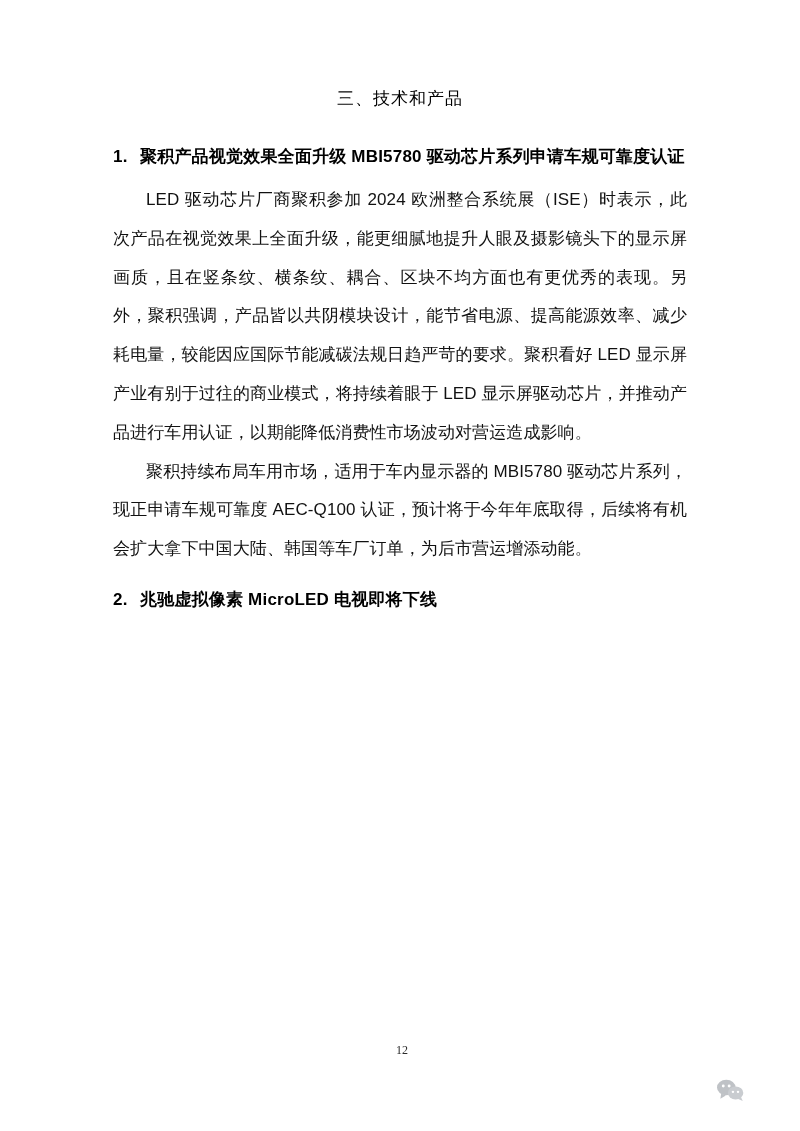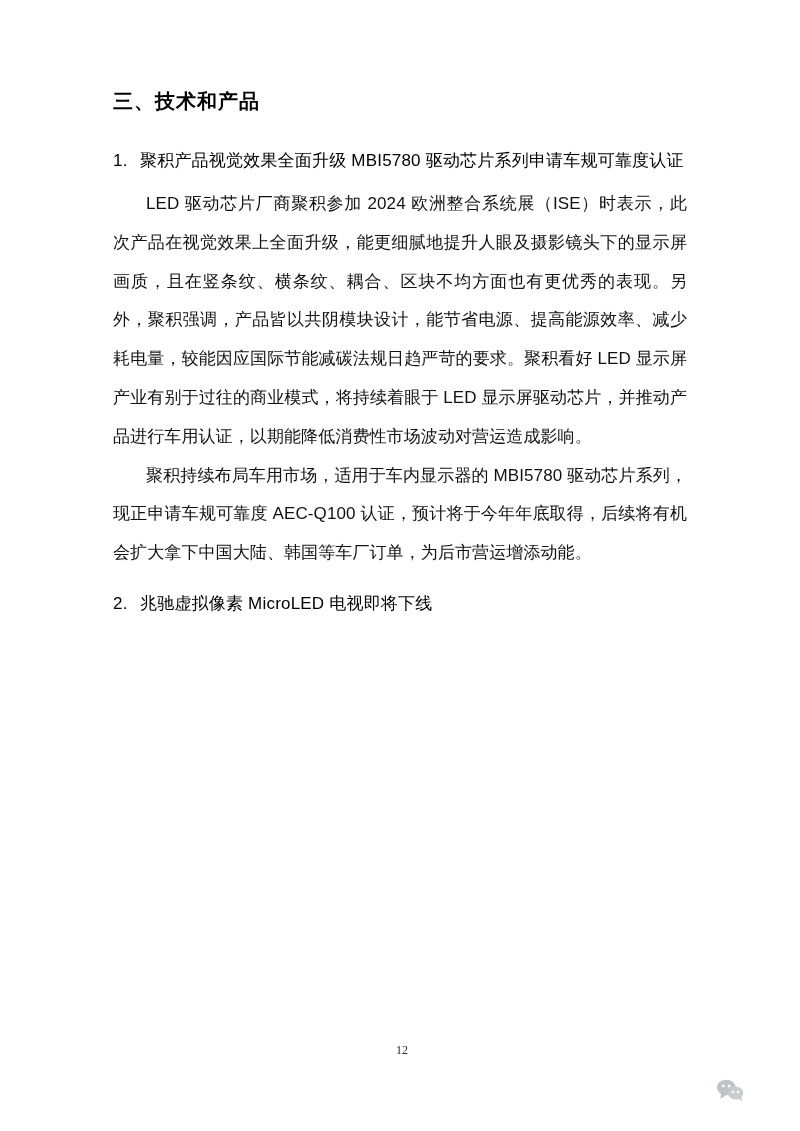--- a/index.html
+++ b/index.html
@@ -17,31 +17,31 @@
     color: #101010;
     box-sizing: border-box;
   }
   .content {
     position: absolute;
     left: 113px;
     top: 88px;
     width: 574px;
   }
   .doc-title {
-    text-align: left;
-    font-size: 20px;
-    font-weight: bold;
+    text-align: center;
+    font-size: 17px;
+    font-weight: normal;
     letter-spacing: 1px;
     margin: 0 0 26px 0;
     line-height: 1.3;
     color: #000000;
   }
   .section-heading {
     font-size: 17px;
-    font-weight: normal;
+    font-weight: bold;
     line-height: 41px;
     margin: 0 0 4px 0;
     padding-left: 27px;
     text-indent: -27px;
     color: #000000;
     letter-spacing: 0.2px;
   }
   .section-heading .num {
     display: inline-block;
     width: 27px;

